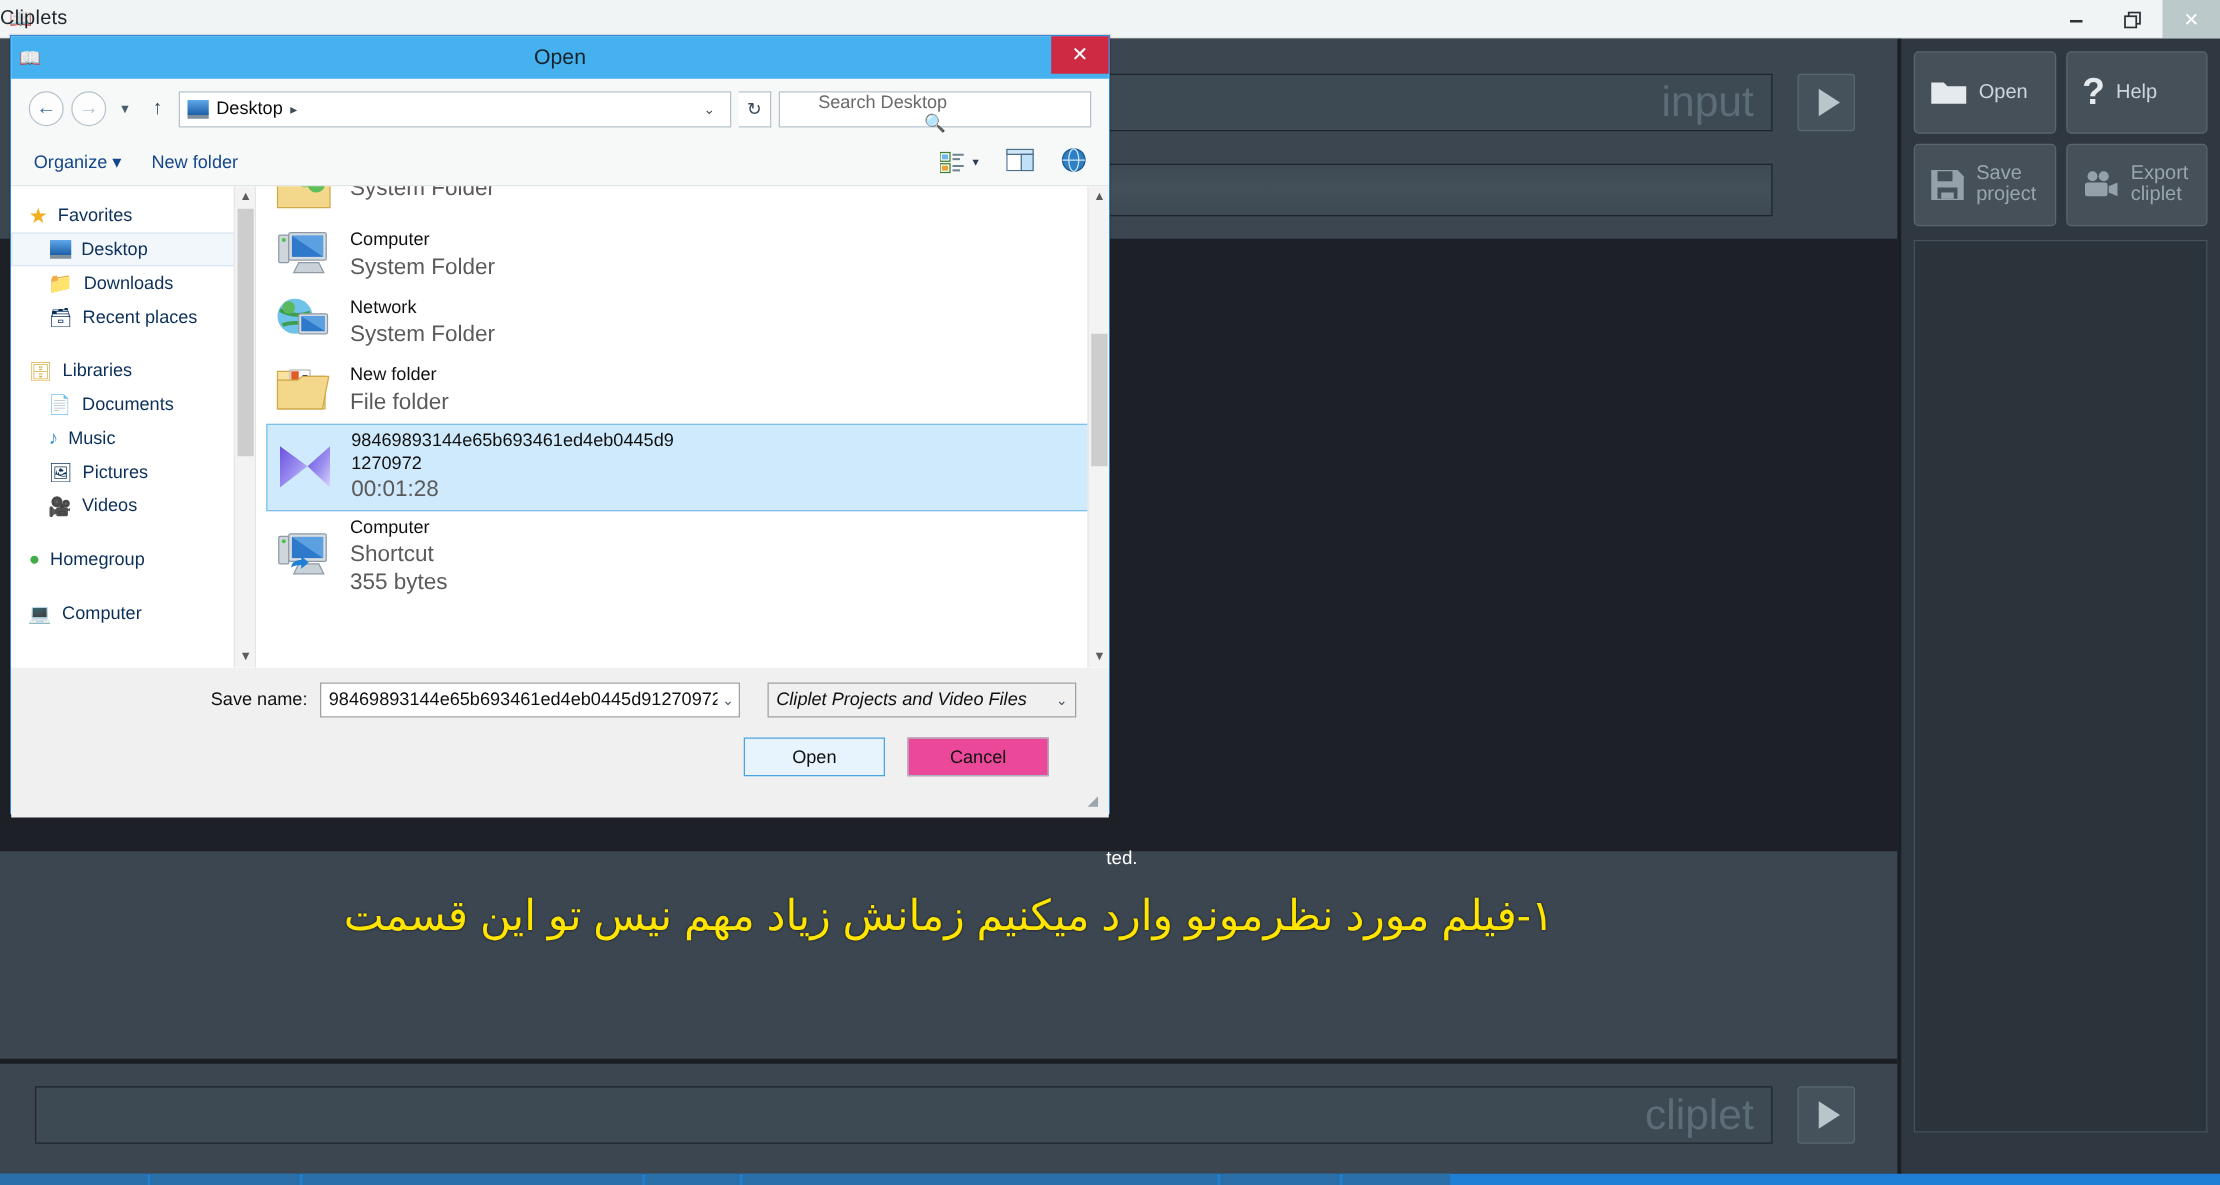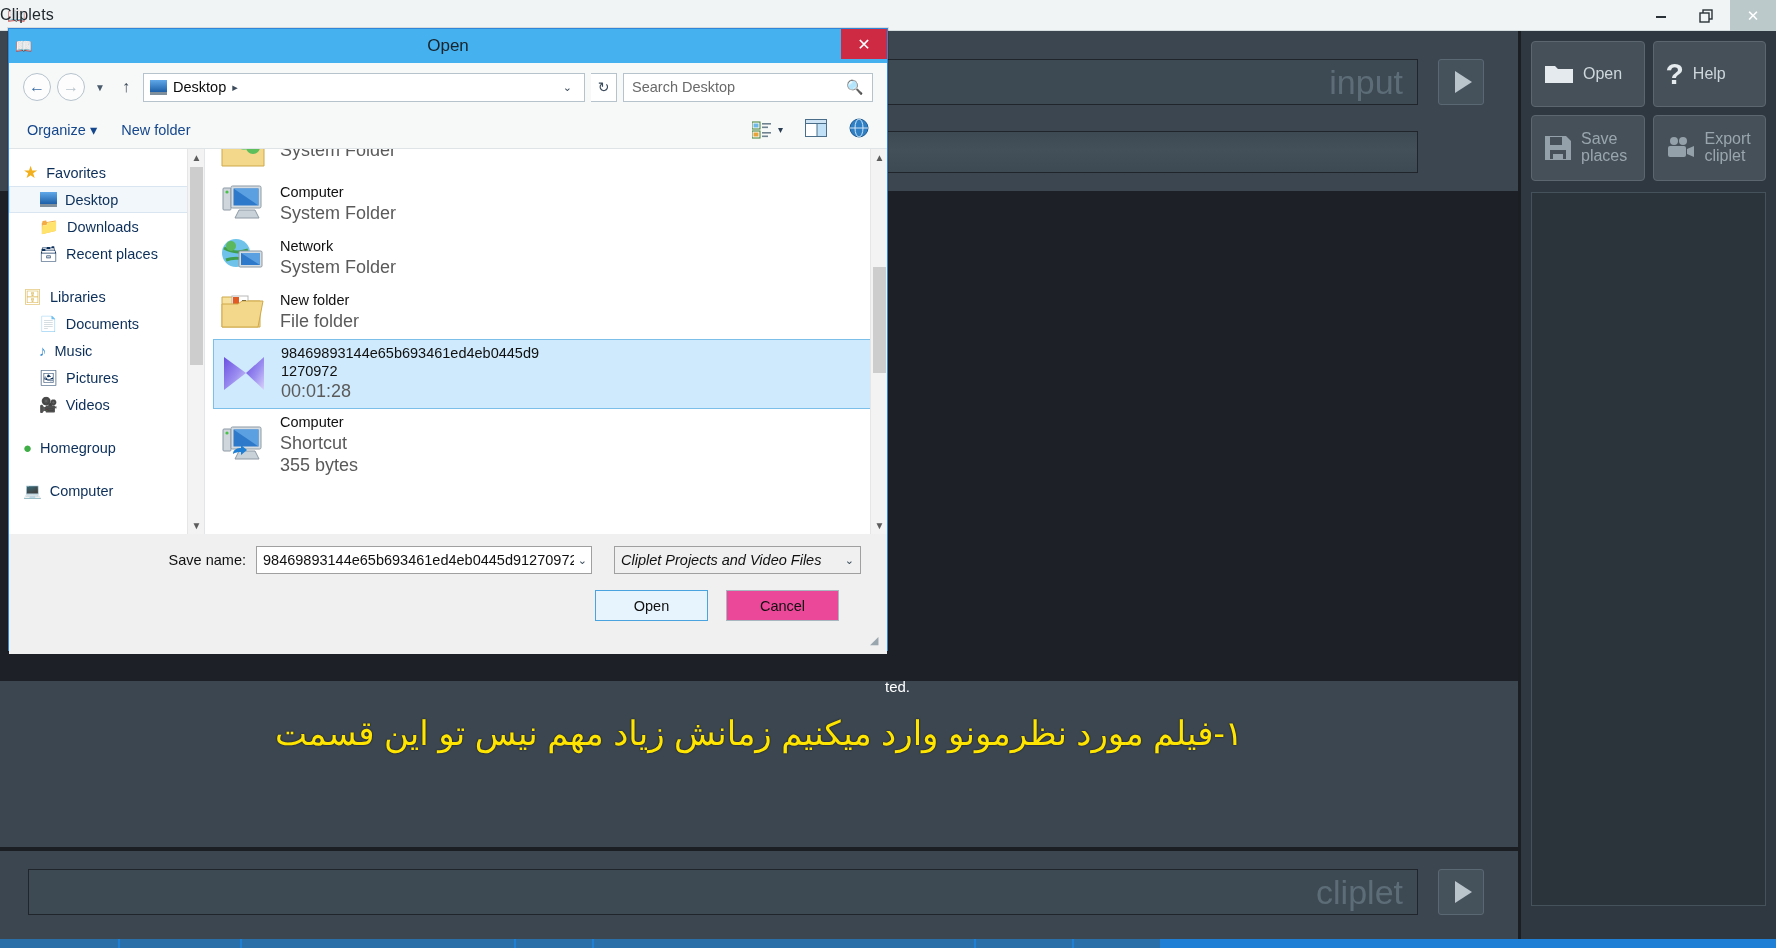--- a/index.html
+++ b/index.html
@@ -160,21 +160,21 @@
     display: flex; align-items: center; padding: 0 6px; gap: 6px;
   }
   .addr-ico { width: 17px; height: 15px; background: linear-gradient(180deg,#5fa8e8,#1d5fa8); border-bottom: 3px solid #808f9c; }
   .addr-crumb { color: #0b0b0b; font-size: 14.5px; }
   .addr-sep { color: #3b4b5b; font-size: 11px; }
   .addr-drop { margin-left: auto; color: #3b4b5b; font-size: 11px; padding: 0 6px; }
   .refresh { width: 26px; height: 29px; border: 1px solid #b6c3cd; border-left: none; background:#fff;
     display:flex;align-items:center;justify-content:center;color:#3b4b5b;font-size:14px; }
   .searchbox {
     width: 250px; height: 29px; border: 1px solid #b6c3cd; background: #fff;
-    display: flex; align-items: center; padding: 0 8px;
+    display: flex; align-items: center; padding: 0 8px; flex-direction: column;
   }
   .searchbox input {
     border: none; outline: none; flex: 1; font-size: 14.5px; color: #222;
     font-family: "Liberation Sans", sans-serif; background: transparent;
   }
   .searchbox input::placeholder { color: #6a6a6a; }
   .search-ico { color: #33424f; font-size: 14px; }
 
   .cmdbar {
     height: 38px; background: #f7f8f8; border-bottom: 1px solid #dfe4e7;
@@ -327,21 +327,21 @@
         <div class="tool-btn dim">
           <span class="tool-ico">
             <svg width="28" height="26" viewBox="0 0 28 26">
               <path d="M1 1h21l5 5v19H1z" fill="#95a1aa"></path>
               <rect x="6" y="2" width="12" height="8" fill="#465058"></rect>
               <rect x="6" y="15" width="16" height="9" fill="#465058"></rect>
               <rect x="9" y="19" width="10" height="5" fill="#95a1aa"></rect>
             </svg>
           </span>
           <span class="tool-label">Save
-places</span>
+project</span>
         </div>
 
         <div class="tool-btn dim">
           <span class="tool-ico">
             <svg width="30" height="24" viewBox="0 0 30 24">
               <circle cx="8" cy="5" r="4" fill="#95a1aa"></circle>
               <circle cx="17" cy="5" r="4" fill="#95a1aa"></circle>
               <rect x="2" y="10" width="18" height="11" rx="2" fill="#95a1aa"></rect>
               <path d="M21 13l7-3v11l-7-3z" fill="#95a1aa"></path>
             </svg>

